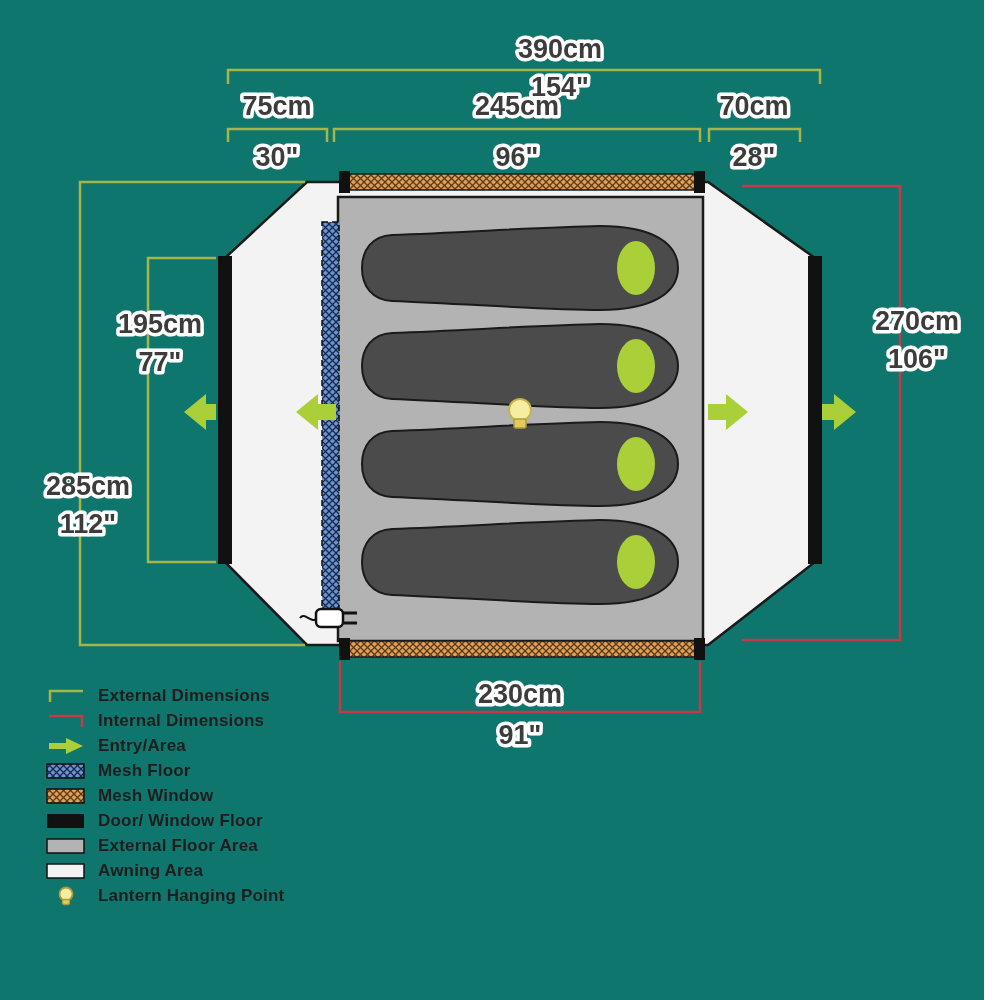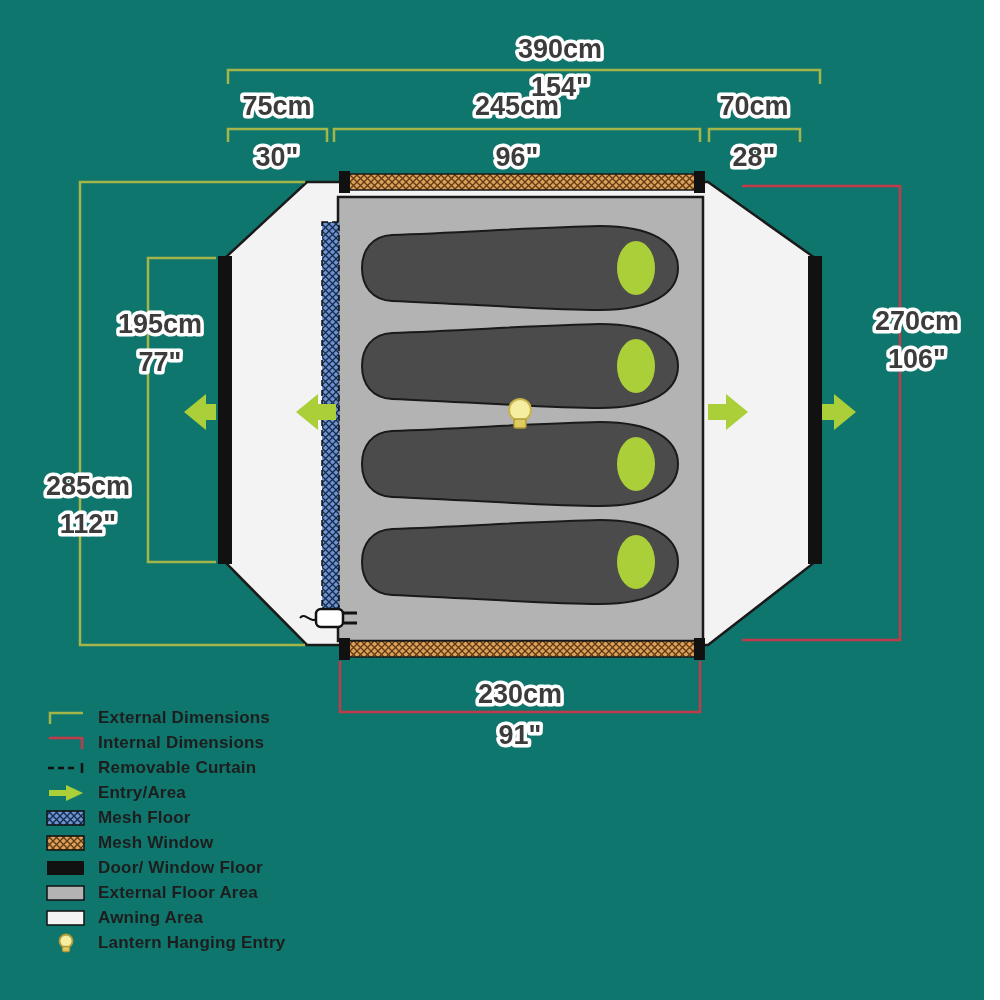--- a/index.html
+++ b/index.html
@@ -1,19 +1,19 @@
 <!DOCTYPE html>
 <html><head>
 <meta charset="utf-8">
 <style>
   * { margin:0; padding:0; box-sizing:border-box; }
   html,body { width:1000px; height:1000px; background:#ffffff; font-family:"Liberation Sans",sans-serif; }
   .canvas { position:relative; width:984px; height:1000px; background:#0f766e; overflow:hidden; }
   .diagram-svg { position:absolute; top:0; left:0; }
-  .legend { position:absolute; left:44px; top:686px; display:flex; flex-direction:column; gap:5px;margin-top:22px; }
+  .legend { position:absolute; left:44px; top:686px; display:flex; flex-direction:column; gap:5px; }
   .legend-row { display:flex; align-items:center; gap:10px; height:20px; }
   .legend-swatch { width:44px; display:flex; justify-content:center; align-items:center; }
   .legend-label { font-size:17px; font-weight:bold; color:#1d1d1d; letter-spacing:.2px; white-space:nowrap; }
   .dim-text { font-family:"Liberation Sans",sans-serif; font-weight:bold; font-size:27px; fill:#3c3c3c;
               text-anchor:middle; paint-order:stroke; stroke:#ffffff; stroke-width:7px; stroke-linejoin:round; }
   .dim-green { stroke:#a4b54a; stroke-width:2.5; fill:none; }
   .dim-red { stroke:#c43a48; stroke-width:2.5; fill:none; }
 </style>
 </head>
 <body>
@@ -128,29 +128,20 @@
 
     <div class="legend-row">
       <span class="legend-swatch">
         <svg width="40" height="18">
             <path d="M3,4 L36,4 L36,15" fill="none" stroke="#c43a48" stroke-width="2.5"></path>
           </svg>
       </span>
       <span class="legend-label">Internal Dimensions</span>
     </div>
 
-    <div class="legend-row">
-      <span class="legend-swatch">
-        <svg width="40" height="18">
-            <path d="M2,9 L32,9" fill="none" stroke="#111" stroke-width="2.5" stroke-dasharray="6,4"></path>
-            <line x1="36" y1="4" x2="36" y2="14" stroke="#111" stroke-width="2.5"></line>
-          </svg>
-      </span>
-      <span class="legend-label">Removable Curtain</span>
-    </div>
 
     <div class="legend-row">
       <span class="legend-swatch">
         <svg width="40" height="18">
             <polygon points="3,6 20,6 20,1 37,9 20,17 20,12 3,12" fill="#aacf38"></polygon>
           </svg>
       </span>
       <span class="legend-label">Entry/Area</span>
     </div>
 
@@ -200,17 +191,17 @@
     </div>
 
 
     <div class="legend-row">
       <span class="legend-swatch">
         <svg width="40" height="20">
           <circle cx="20" cy="8" r="6.5" fill="#f5eda0" stroke="#b09a3a" stroke-width="1.8"></circle>
           <rect x="16.5" y="13.5" width="7" height="5" rx="1.5" fill="#e0cc5e" stroke="#b09a3a" stroke-width="1.3"></rect>
         </svg>
       </span>
-      <span class="legend-label">Lantern Hanging Entry</span>
+      <span class="legend-label">Lantern Hanging Point</span>
     </div>
 
   </div>
 </div>
 
 </body></html>

